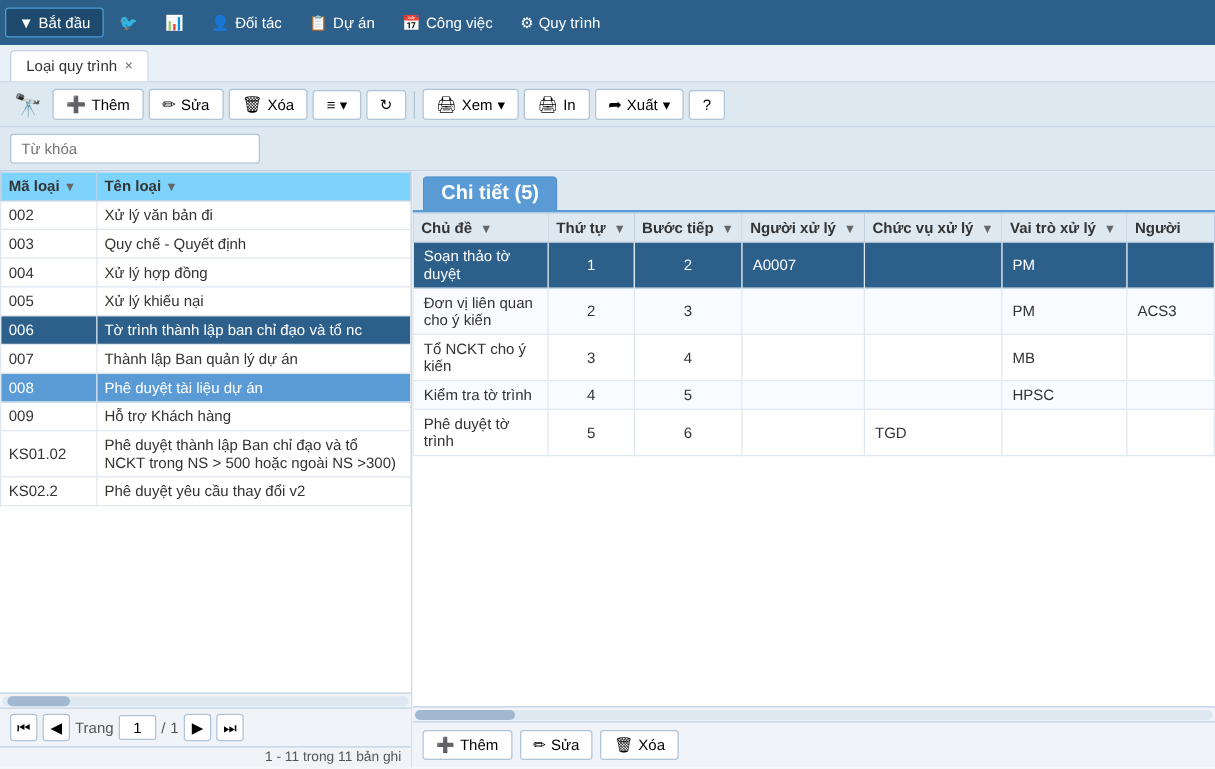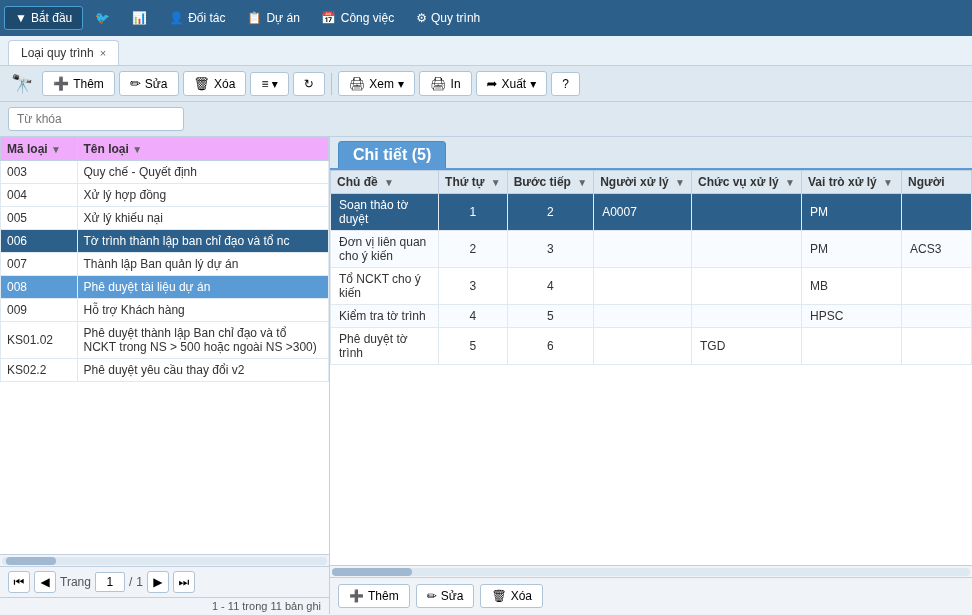--- a/index.html
+++ b/index.html
@@ -16,30 +16,30 @@
     .tab-close { cursor: pointer; color: #666; font-size: 11px; }
 
     
     .toolbar { background: #dde8f0; border-bottom: 1px solid #c0d0e0; padding: 5px 8px; display: flex; align-items: center; gap: 4px; }
     .tb-btn { background: white; border: 1px solid #b0c4d8; padding: 4px 10px; cursor: pointer; font-size: 12px; border-radius: 3px; display: flex; align-items: center; gap: 4px; white-space: nowrap; }
     .tb-btn-icon { font-size: 13px; }
     .tb-separator { width: 1px; height: 22px; background: #b0c4d8; margin: 0 2px; }
 
     
     .search-bar { background: #dde8f0; padding: 5px 8px; border-bottom: 1px solid #c0d0e0; }
-    .search-input { border: 1px solid #b0c4d8; padding: 4px 8px; border-radius: 3px; width: 176px; font-size: 12px; background: white; }
+    .search-input { border: 1px solid #b0c4d8; padding: 4px 8px; border-radius: 3px; width: 200px; font-size: 12px; background: white; }
 
     
     .main-content { display: flex; height: calc(615px - 36px - 32px - 37px - 33px); }
 
     
     .left-panel { width: 330px; border-right: 1px solid #c0d0e0; display: flex; flex-direction: column; background: white; }
     .left-table { flex: 1; overflow: hidden; }
     .left-table table { width: 100%; border-collapse: collapse; }
-    .left-table th { background: #f0abfc; border: 1px solid #c0d0e0; padding: 4px 6px; text-align: left; font-weight: bold; font-size: 12px; white-space: nowrap; }
+    .left-table th { background: #7dd3fc; border: 1px solid #c0d0e0; padding: 4px 6px; text-align: left; font-weight: bold; font-size: 12px; white-space: nowrap; }
     .left-table td { border: 1px solid #e0e8f0; padding: 4px 6px; font-size: 12px; cursor: pointer; }
     .left-table tr.selected td { background: #2c5f8a; color: white; }
     .left-table tr.selected2 td { background: #5b9bd5; color: white; }
     .col-ma { width: 70px; }
     .col-ten { width: 230px; }
     .filter-icon { font-size: 10px; color: #666; cursor: pointer; }
     .left-scrollbar { height: 12px; background: #f0f4f8; border-top: 1px solid #c0d0e0; display: flex; align-items: center; padding: 0 2px; }
     .scroll-track { flex: 1; height: 8px; background: #dde8f0; border-radius: 4px; position: relative; }
     .scroll-thumb { width: 50px; height: 8px; background: #a0b8d0; border-radius: 4px; position: absolute; left: 4px; }
     .left-pagination { padding: 4px 8px; display: flex; align-items: center; gap: 4px; background: #f0f4f8; border-top: 1px solid #c0d0e0; }
@@ -164,20 +164,24 @@
               <span class="filter-icon">▼</span>
             </th>
             <th class="col-ten">
               <span>Tên loại</span>
               <span class="filter-icon">▼</span>
             </th>
           </tr>
         </thead>
         <tbody id="left-tbody">
             <tr>
+              <td>002</td>
+              <td>Xử lý văn bản đi</td>
+            </tr>
+            <tr>
               <td>003</td>
               <td>Quy chế - Quyết định</td>
             </tr>
             <tr>
               <td>004</td>
               <td>Xử lý hợp đồng</td>
             </tr>
             <tr>
               <td>005</td>
               <td>Xử lý khiếu nại</td>

